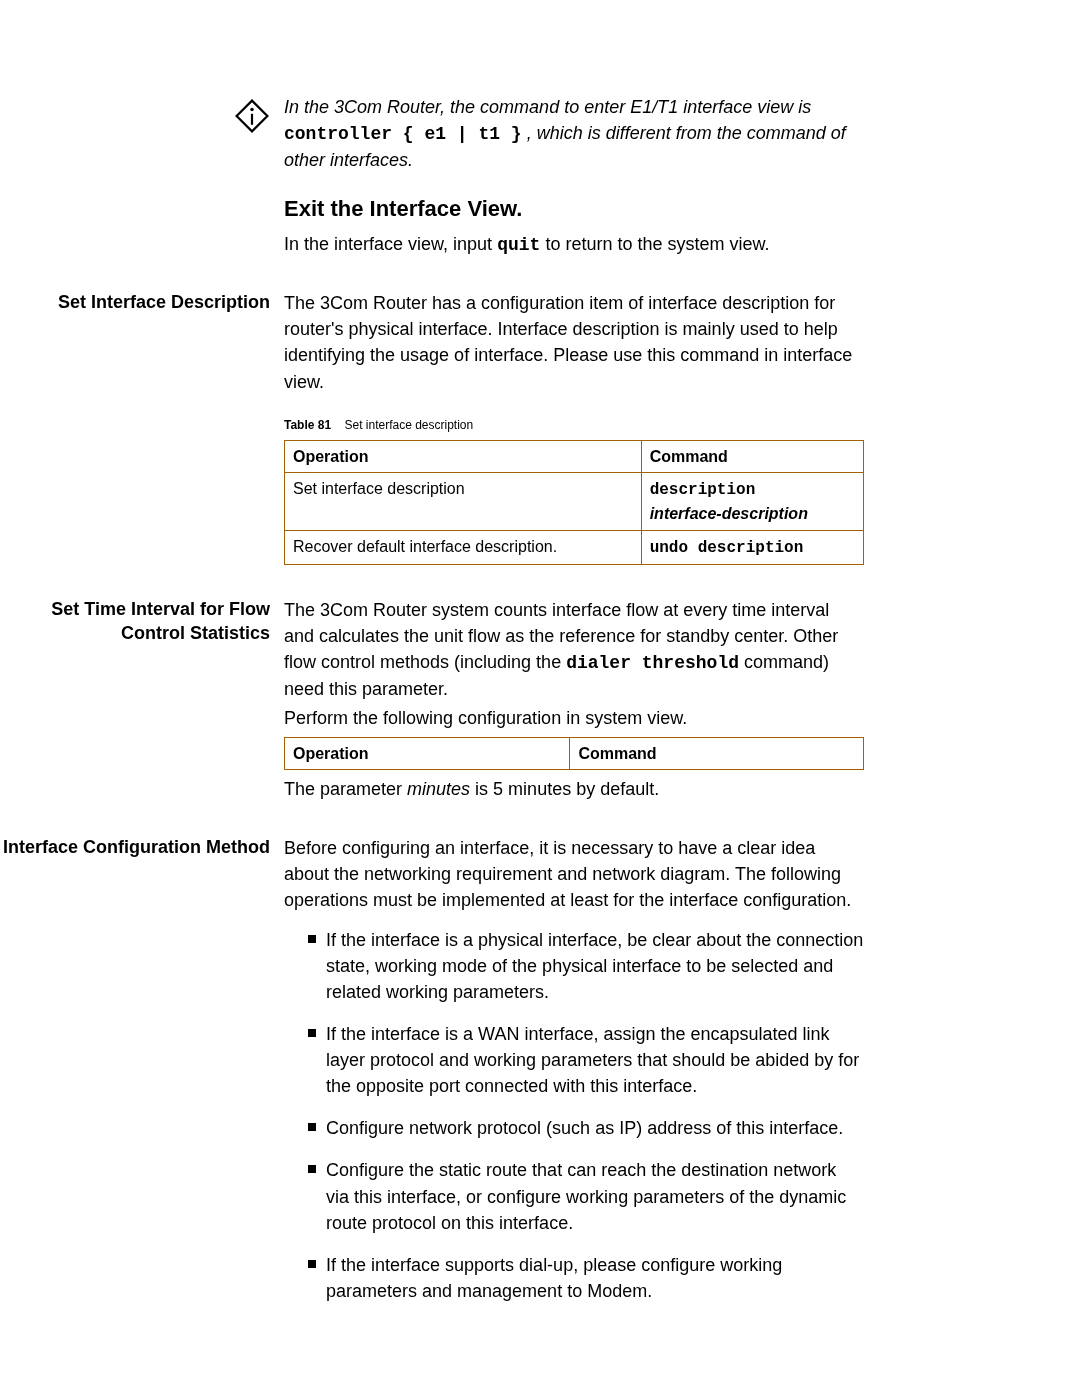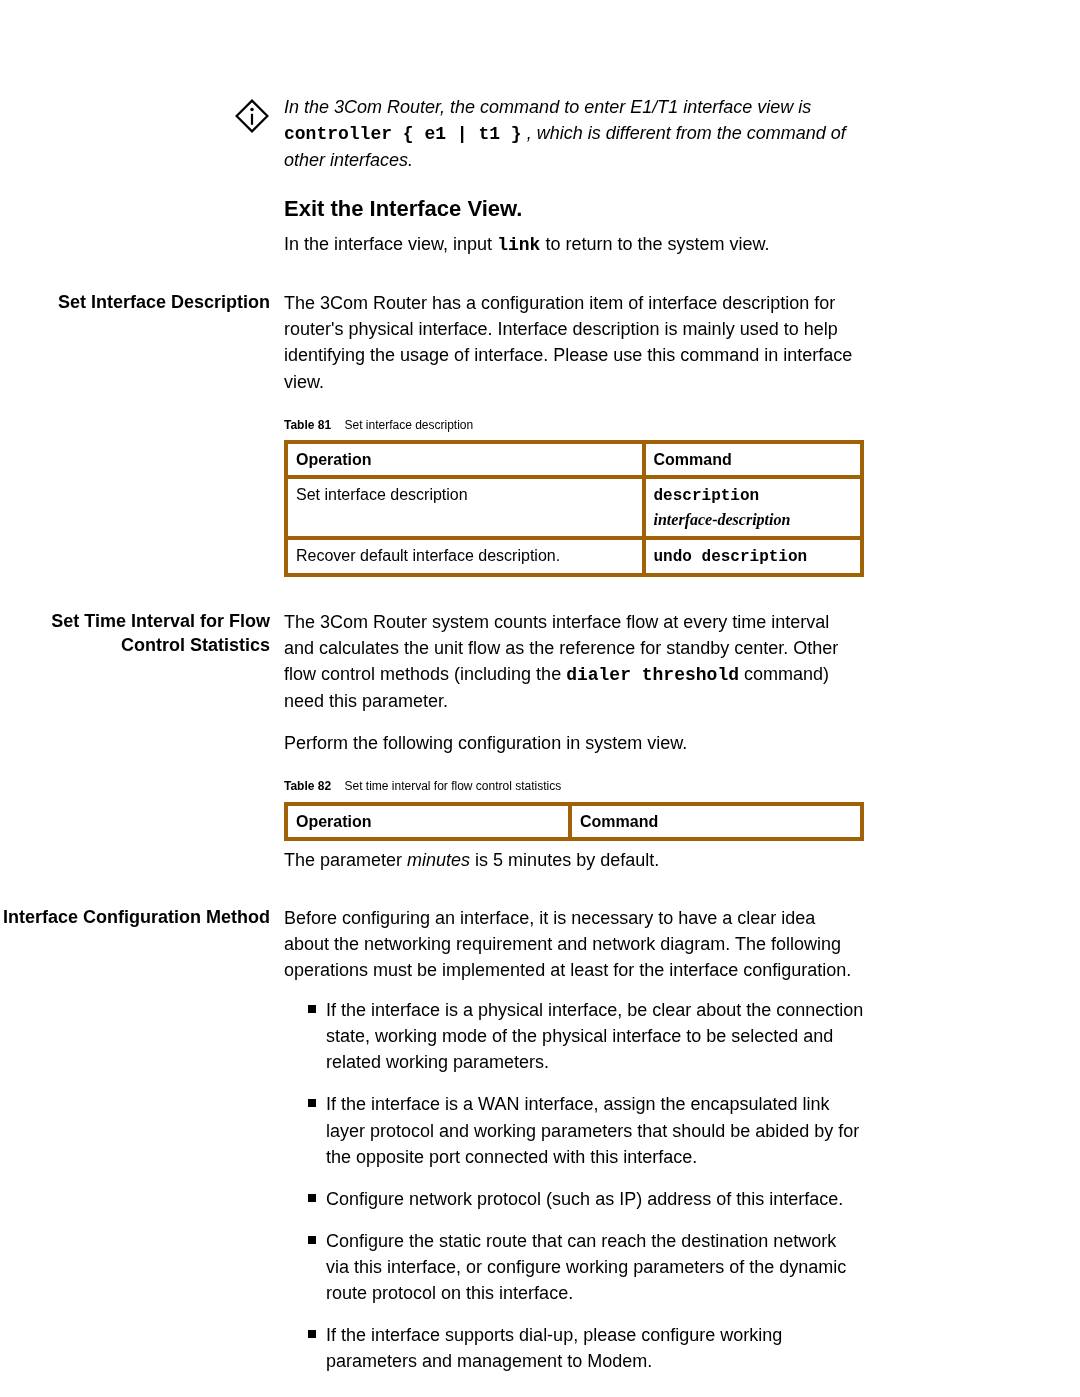--- a/index.html
+++ b/index.html
@@ -13,24 +13,24 @@
   .rcol{width:580px;font-size:18px;line-height:1.45}
   .icon-col{width:284px;box-sizing:border-box;display:flex;justify-content:flex-end;padding-right:10px}
   .note svg{width:44px;height:44px}
   .note .rcol{font-style:italic}
   .cmd{font-family:"Courier New",monospace;font-style:normal;font-weight:700}
   .subhead{font-weight:700;font-size:22px;margin-top:20px}
   .para{margin-top:6px}
   .tbl-caption{font-size:12px;margin-top:22px}
   .tbl-caption b{font-weight:700;margin-right:10px}
   table{border-collapse:collapse;width:100%;margin-top:6px;font-size:16px}
-  th,td{border:4px solid #a16207;padding:4px 8px;text-align:left;vertical-align:top;font-weight:400}
+  th,td{border:1px solid #a16207;padding:4px 8px;text-align:left;vertical-align:top;font-weight:400}
   th{font-weight:700}
   td .code{font-family:"Courier New",monospace;font-weight:700}
-  td .codei{font-family:Liberation Serif, serif;font-weight:700;font-style:italic}
+  td .codei{font-family:Liberation Sans, sans-serif;font-weight:700;font-style:italic}
   ul.sq{list-style:none;padding-left:24px;margin:14px 0 0 0}
   ul.sq li{position:relative;margin:0 0 16px 0;padding-left:18px}
   ul.sq li::before{content:"";position:absolute;left:0;top:8px;width:8px;height:8px;background:#000}
   .em{font-style:italic}
 </style>
 </head>
 <body>
 
 <div class="page">
 
@@ -46,21 +46,21 @@
       </span>
     </div>
     <div class="rcol">
       <span>In the 3Com Router, the command to enter E1/T1 interface view is </span>
       <span class="cmd">controller { e1 | t1 }</span>
       <span>, which is different from the command of other interfaces.</span>
 
       <div class="subhead" style="font-style:normal">Exit the Interface View.</div>
       <div class="para" style="font-style:normal">
         <span>In the interface view, input </span>
-        <span class="cmd">link</span>
+        <span class="cmd">quit</span>
         <span> to return to the system view.</span>
       </div>
     </div>
   </div>
 
   <div class="block mid">
     <div class="lcol">Set Interface Description</div>
     <div class="rcol">
       <div>The 3Com Router has a configuration item of interface description for router's physical interface. Interface description is mainly used to help identifying the usage of interface. Please use this command in interface view.</div>
       <div class="tbl-caption">
@@ -92,25 +92,21 @@
   </div>
 
   <div class="block mid">
     <div class="lcol">Set Time Interval for Flow Control Statistics</div>
     <div class="rcol">
       <div>
         <span>The 3Com Router system counts interface flow at every time interval and calculates the unit flow as the reference for standby center. Other flow control methods (including the </span>
         <span class="cmd" style="font-style:normal">dialer threshold</span>
         <span> command) need this parameter.</span>
       </div>
-      <div class="para" style="margin-top:16px">Perform the following configuration in system view.</div>
-      <div class="tbl-caption">
-        <b>Table 82</b>
-        <span>Set time interval for flow control statistics</span>
-      </div>
+      <div class="para" style="margin-top:3px">Perform the following configuration in system view.</div>
       <table>
         <tbody>
             <tr>
           <th>Operation</th>
           <th>Command</th>
         </tr>
       </tbody>
         </table>
       <div class="para" style="">
         <span>The parameter </span>

